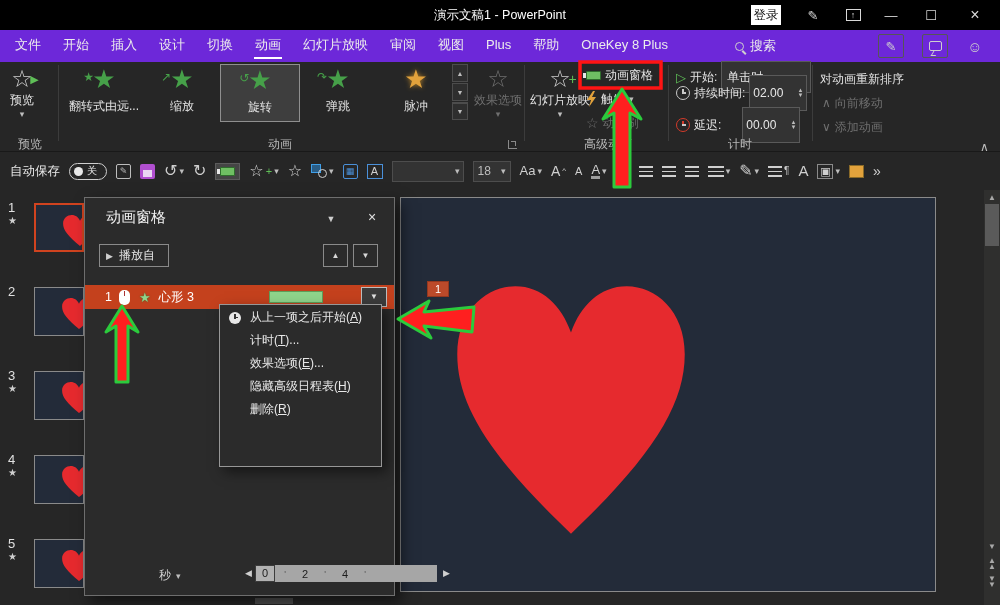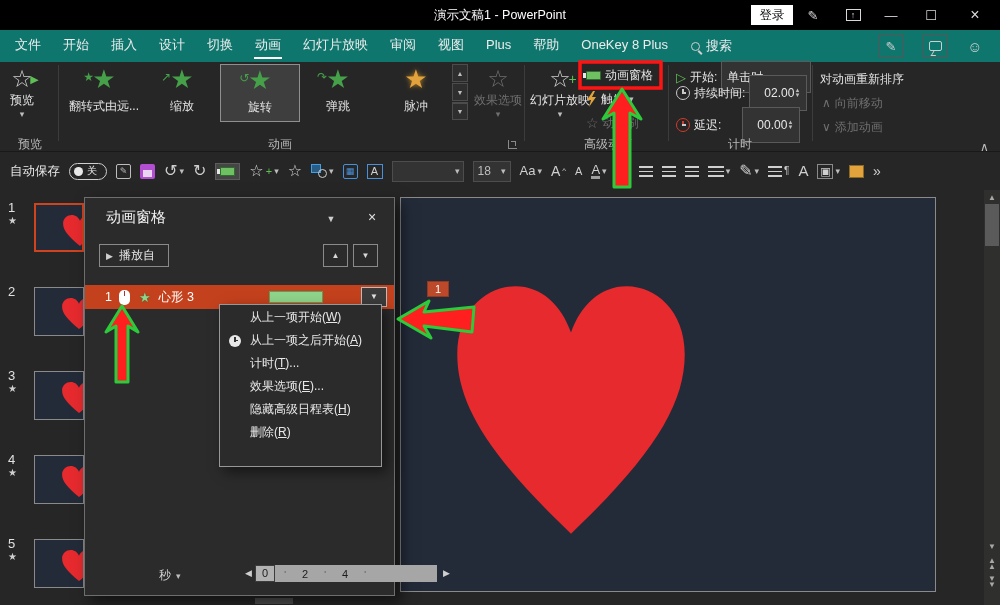--- a/index.html
+++ b/index.html
@@ -3,26 +3,26 @@
 <meta charset="utf-8">
 <style>
   * { box-sizing: border-box; margin:0; padding:0; }
   html,body { width:1000px; height:605px; overflow:hidden; }
   body { font-family:"Liberation Sans","DejaVu Sans",sans-serif; background:#262626; color:#e8e8e8; position:relative; }
   #app { position:absolute; left:0; top:0; width:1000px; height:605px; }
 
   
   .titlebar { position:absolute; left:0; top:0; width:1000px; height:30px; background:#000; }
   .tb-title { position:absolute; left:0; right:0; top:0; height:30px; line-height:30px; text-align:center; font-size:12.5px; color:#fff; }
-  .login-btn { position:absolute; left:751px; top:5px; width:42px; height:20px; background:#fff; color:#0f0f0f; font-size:12.5px; display:flex; align-items:center; justify-content:center; }
+  .login-btn { position:absolute; left:751px; top:5px; width:30px; height:20px; background:#fff; color:#0f0f0f; font-size:12.5px; display:flex; align-items:center; justify-content:center; }
   .tb-btn { position:absolute; top:0; height:30px; width:34px; display:flex; align-items:center; justify-content:center; color:#d8d8d8; font-size:13px; }
   .present-ico { width:15px; height:12px; border:1px solid #d8d8d8; font-size:9px; line-height:10px; text-align:center; }
 
   
-  .menubar { position:absolute; left:0; top:30px; width:1000px; height:32px; background:#0f766e; display:flex; align-items:center; }
+  .menubar { position:absolute; left:0; top:30px; width:1000px; height:32px; background:#6d28d9; display:flex; align-items:center;gap:44px; }
   #menu-tabs { display:flex; align-items:center; padding-left:4px; }
   .tab { padding:0 11px; height:32px; line-height:30px; font-size:13px; color:#ececec; position:relative; white-space:nowrap; }
   .tab.active::after { content:""; position:absolute; left:10px; right:10px; bottom:3px; height:2px; background:#fff; }
   .search-box { display:flex; align-items:center; gap:6px; margin-left:12px; font-size:13px; color:#ececec; }
   .lens { position:relative; width:9px; height:9px; border:1.6px solid #cfcfcf; border-radius:50%; }
   .lens::after { content:""; position:absolute; left:7px; top:7px; width:5px; height:1.6px; background:#cfcfcf; transform:rotate(45deg); transform-origin:0 0; }
   .mb-btn { position:absolute; top:4px; width:26px; height:24px; border:1px solid #565656; border-radius:2px; display:flex; align-items:center; justify-content:center; font-size:13px; color:#cfcfcf; }
   .bubble { width:13px; height:10px; border:1.4px solid #cfcfcf; border-radius:2px; position:relative; }
   .bubble::after { content:""; position:absolute; left:2px; top:9px; width:4px; height:4px; border-left:1.4px solid #cfcfcf; border-bottom:1.4px solid #cfcfcf; transform:skewX(-30deg); }
 
@@ -40,21 +40,21 @@
   .gal-icon .ovl { position:absolute; font-size:12px; left:-9px; top:-2px; color:#46a049; }
   .gal-icon.gold { color:#e2a23c; text-shadow:0 0 5px rgba(230,160,40,.8); }
   .gal-label { font-size:12px; color:#e4e4e4; white-space:nowrap; }
   .gal-scroll { position:absolute; left:452px; top:2px; width:16px; display:flex; flex-direction:column; gap:1px; }
   .gal-scroll span { height:18px; border:1px solid #4c4c4c; background:#2e2e2e; font-size:7px; color:#bdbdbd; display:flex; align-items:center; justify-content:center; }
   .smallrow { position:absolute; height:22px; display:flex; align-items:center; gap:4px; font-size:12px; color:#e4e4e4; white-space:nowrap; }
   .smallrow.disabled, .disabled { color:#6f6f6f !important; }
   .pane-glyph { width:15px; height:9px; background:#6fbf63; border:1px solid #2f6d2c; border-radius:1px; position:relative; }
   .pane-glyph::before { content:""; position:absolute; left:-4px; top:1px; width:3px; height:5px; background:#e8e8e8; }
   .combo { background:#333; border:1px solid #5a5a5a; height:32px; display:flex; align-items:center; font-size:12px; color:#e8e8e8; padding:0 5px; gap:0; }
-  .spin { background:#333; border:1px solid #5a5a5a; height:36px; width:58px; display:flex; align-items:center; font-size:12px; color:#e8e8e8; padding:0 14px; justify-content:space-between; }
+  .spin { background:#333; border:1px solid #5a5a5a; height:36px; width:58px; display:flex; align-items:center; font-size:12px; color:#e8e8e8; padding:0 3px; justify-content:space-between; }
   .spin .arrows { display:flex; flex-direction:column; font-size:6px; color:#bdbdbd; line-height:5px; }
   .clock { width:14px; height:14px; border-radius:50%; border:1.6px solid #c9c9c9; position:relative; }
   .clock::before { content:""; position:absolute; left:5px; top:2px; width:1.6px; height:5px; background:#c9c9c9; }
   .clock::after { content:""; position:absolute; left:5px; top:5px; width:4px; height:1.6px; background:#c9c9c9; }
   .clock.red::before { background:#d43a2a; } .clock.red { border-color:#d43a2a; }
   .launcher { position:absolute; width:9px; height:9px; border-left:1px solid #8a8a8a; border-bottom:1px solid #8a8a8a; }
   .launcher::after { content:""; position:absolute; right:1px; top:1px; width:4px; height:4px; border-right:1px solid #8a8a8a; border-top:1px solid #8a8a8a; }
 
   
   .qat { position:absolute; left:0; top:152px; width:1000px; height:38px; background:#262626; display:flex; align-items:center; padding-left:10px; gap:9px; font-size:13px; }
@@ -468,24 +468,20 @@
       <span class="ord">1</span>
       <span class="mouse-ico"></span>
       <span class="anim-type-ico">★</span>
       <span class="nm">心形 3</span>
       <span class="dur-bar"></span>
       <span class="item-drop">▼</span>
     </div>
 
     <div class="ctx-menu" id="ctx-menu">
         <div class="mi">
-          <span class="mico"></span>
-          <span>从上一项开始(<u>W</u>)</span>
-        </div>
-        <div class="mi">
           <span class="mico">
             <span class="mclock"></span>
           </span>
           <span>从上一项之后开始(<u>A</u>)</span>
         </div>
         <div class="mi">
           <span class="mico"></span>
           <span>计时(<u>T</u>)...</span>
         </div>
         <div class="mi">

